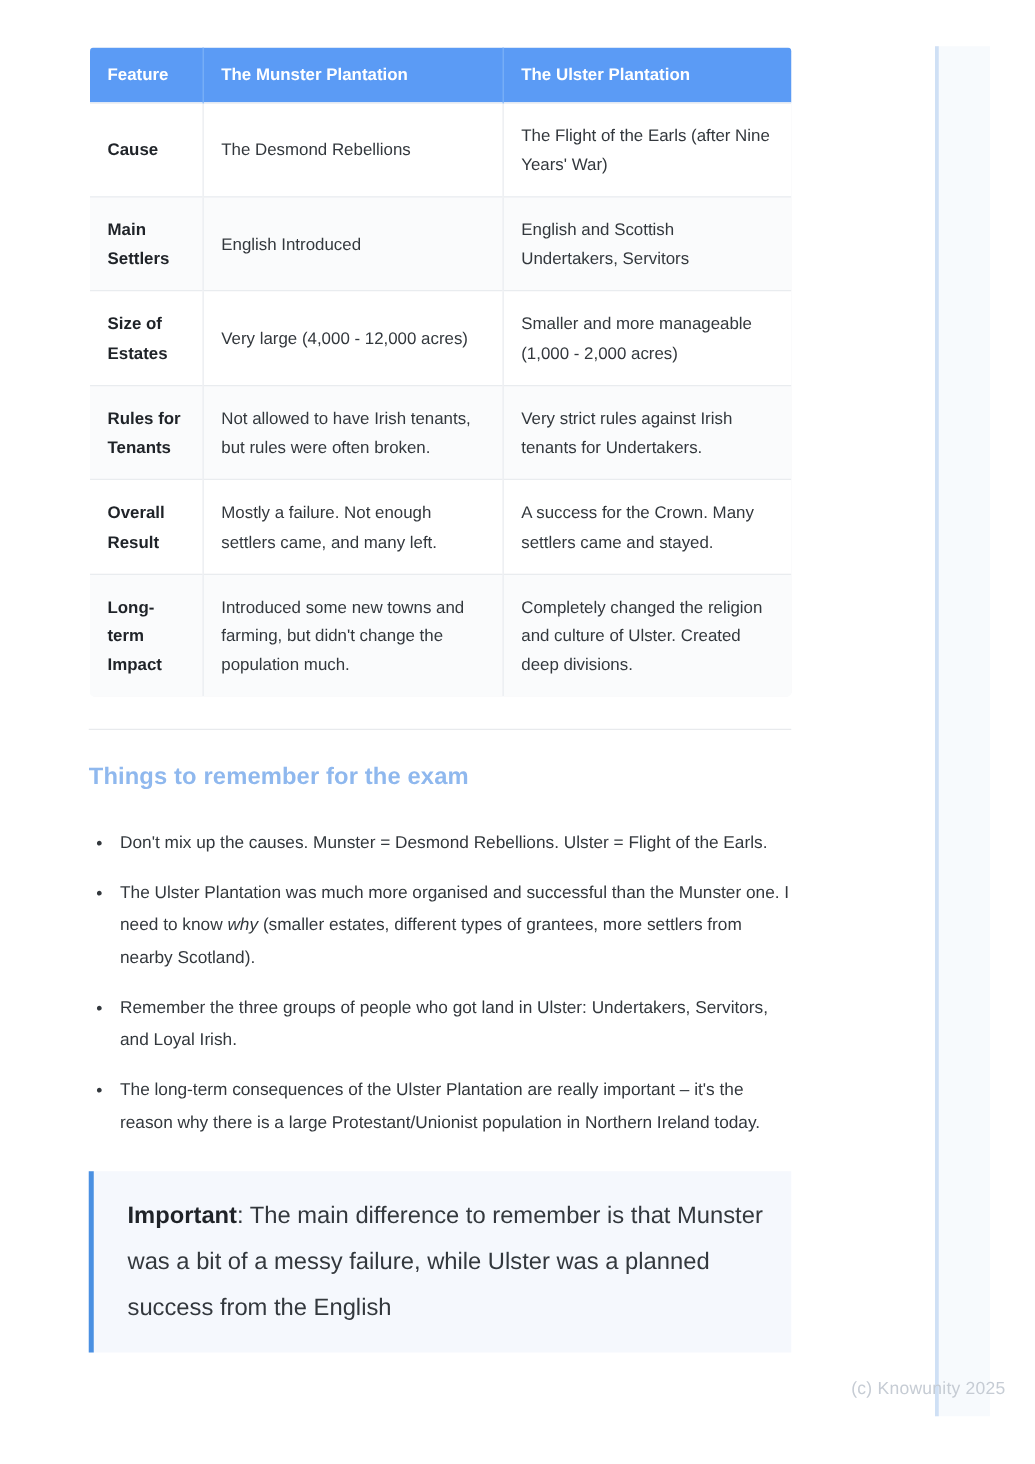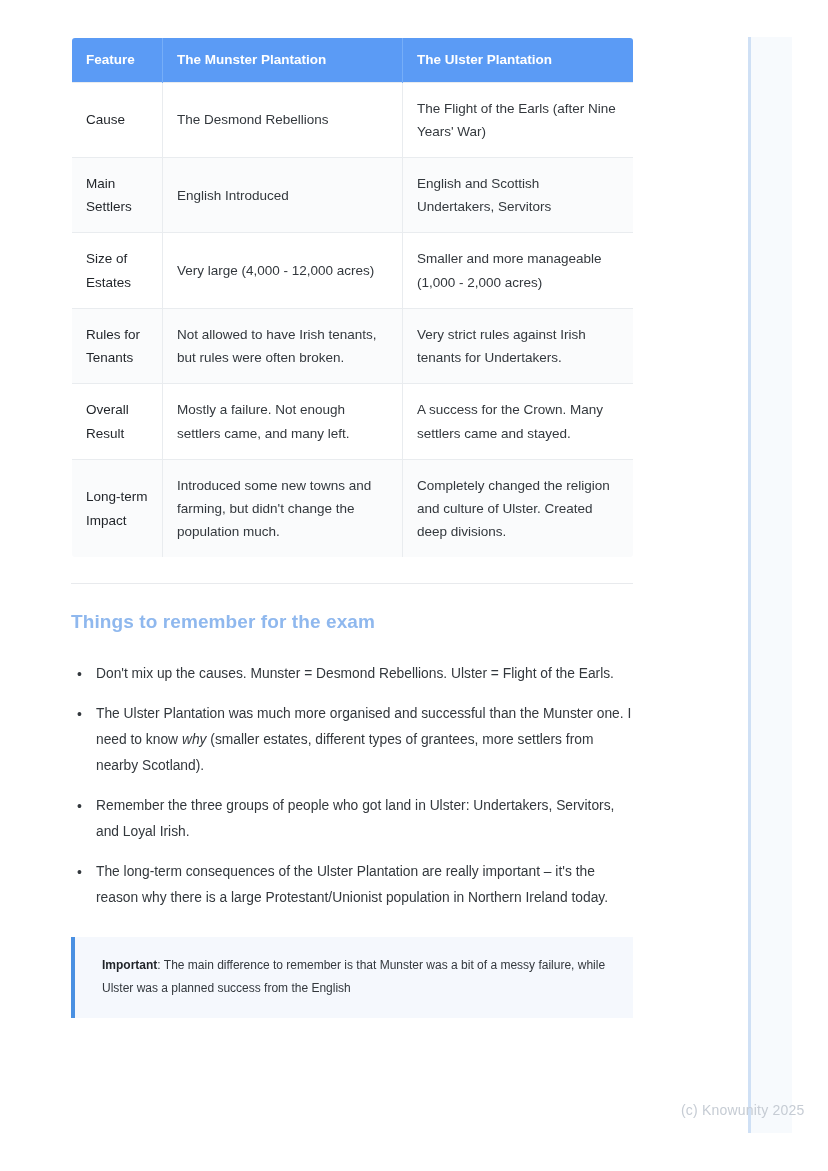--- a/index.html
+++ b/index.html
@@ -77,21 +77,21 @@
     line-height: 1.72;
     padding: 14px 14px;
     border-top: 1px solid #e9ecef;
     border-right: 1px solid #e9ecef;
     vertical-align: middle;
     color: #33383d;
   }
   table.cmp tbody td:last-child { border-right: none; }
 
   table.cmp tbody td.feat {
-    font-weight: normal;
+    font-weight: bold;
     color: #1f2328;
   }
   table.cmp tbody tr.alt td { background: #fafbfc; }
   table.cmp tbody tr.plain td { background: #ffffff; }
 
   
   .rule {
     height: 1px;
     background: #e8eaed;
     margin: 25px 0 0 0;
@@ -134,21 +134,21 @@
   ul.notes li em { font-style: italic; }
 
   
   .callout {
     margin-top: 26px;
     width: 562px;
     box-sizing: border-box;
     background: #f5f8fd;
     border-left: 4px solid #4a90e2;
     padding: 17px 22px 17px 27px;
-    font-size: 12px;
+    font-size: 19px;
     line-height: 1.95;
     color: #33383d;
   }
   .callout b { font-weight: bold; color: #1f2328; }
 </style>
 </head>
 <body>
 
 <div id="side-panel"></div>
 

